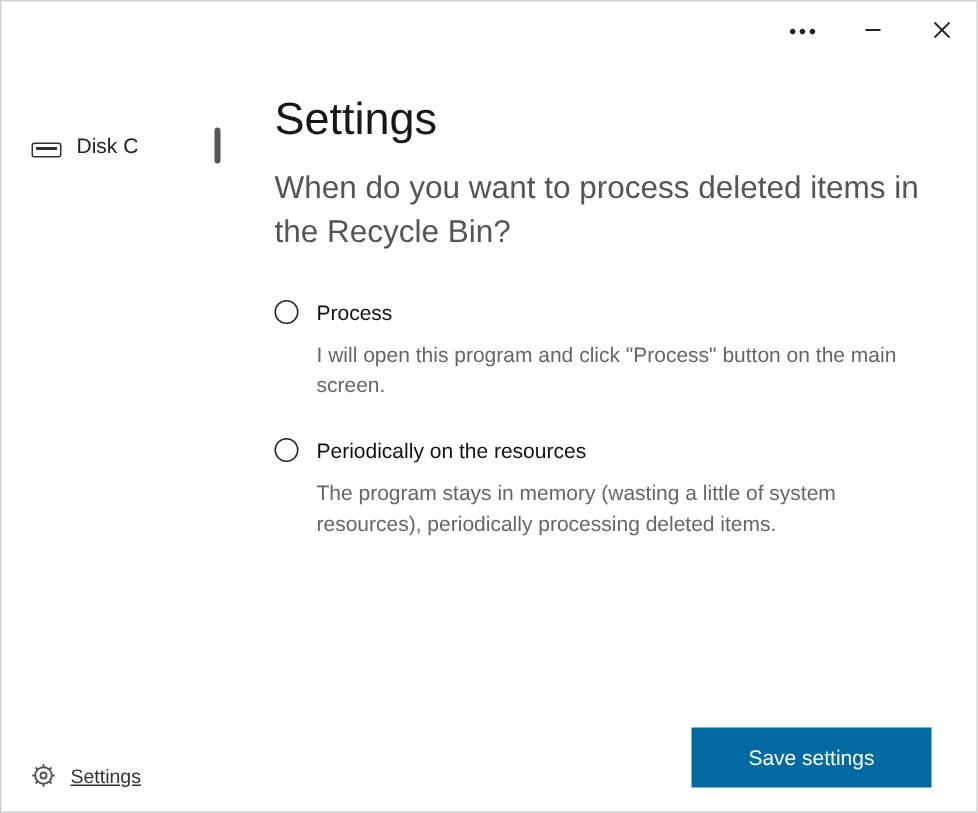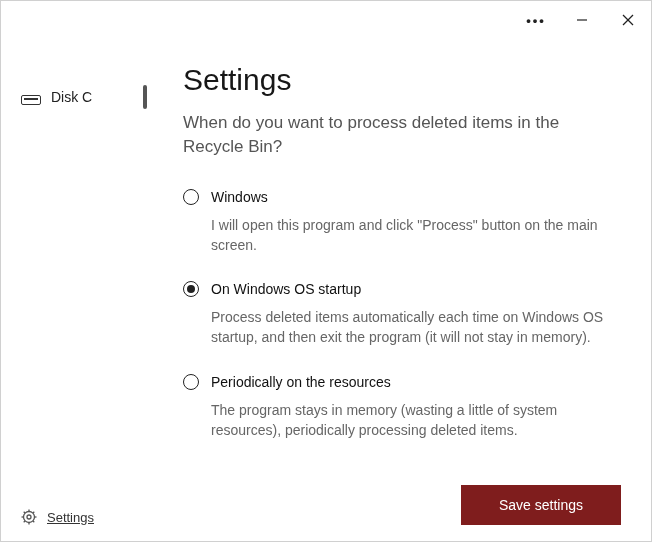--- a/index.html
+++ b/index.html
@@ -96,21 +96,21 @@
     flex-direction: column;
     overflow: hidden;
   }
   .page-title {
     font-size: 30px;
     font-weight: 400;
     color: #171717;
     margin-bottom: 14px;
   }
   .page-subtitle {
-    font-size: 17px;
+    font-size: 21px;
     color: #555;
     line-height: 1.4;
     margin-bottom: 30px;
   }
   .option {
     margin-bottom: 26px;
   }
   .option-head {
     display: flex;
     align-items: center;
@@ -140,21 +140,21 @@
     line-height: 1.45;
     margin-left: 28px;
   }
   .content-spacer { flex: 1; }
   .footer {
     display: flex;
     justify-content: flex-end;
     padding-top: 6px;
   }
   .save-btn {
-    background: #7f1d1d;
+    background: #0369a1;
     color: #fff;
     border: none;
     padding: 12px 38px;
     font-size: 14px;
     font-family: inherit;
   }
 </style>
 </head>
 <body>
 
@@ -205,32 +205,25 @@
     </div>
   </div>
 
   <div class="content">
     <h1 class="page-title">Settings</h1>
     <p class="page-subtitle">When do you want to process deleted items in the Recycle Bin?</p>
 
     <div class="option">
       <div class="option-head">
         <span class="radio"></span>
-        <span class="option-label">Windows</span>
+        <span class="option-label">Process</span>
       </div>
       <p class="option-desc">I will open this program and click "Process" button on the main screen.</p>
     </div>
 
-    <div class="option">
-      <div class="option-head">
-        <span class="radio checked"></span>
-        <span class="option-label">On Windows OS startup</span>
-      </div>
-      <p class="option-desc">Process deleted items automatically each time on Windows OS startup, and then exit the program (it will not stay in memory).</p>
-    </div>
 
     <div class="option">
       <div class="option-head">
         <span class="radio"></span>
         <span class="option-label">Periodically on the resources</span>
       </div>
       <p class="option-desc">The program stays in memory (wasting a little of system resources), periodically processing deleted items.</p>
     </div>
 
     <div class="content-spacer"></div>

